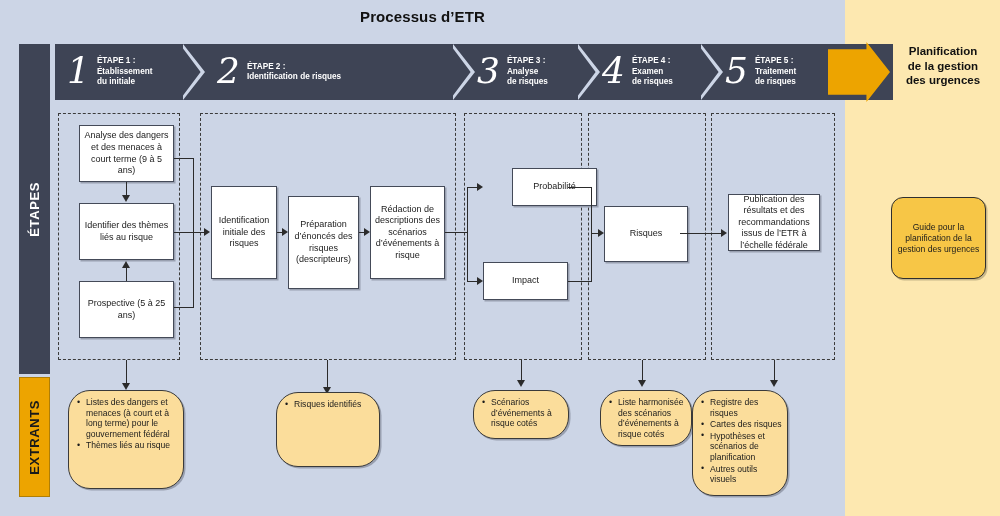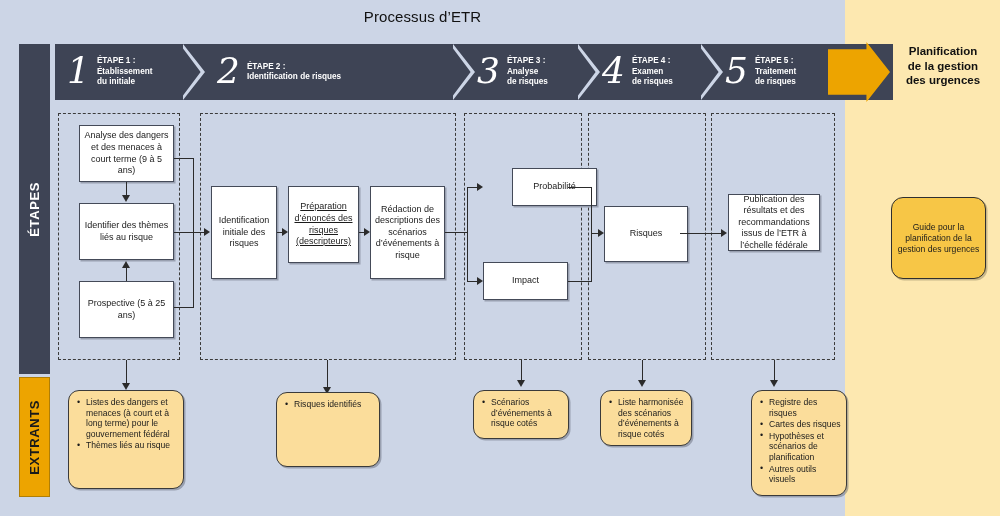--- a/index.html
+++ b/index.html
@@ -17,21 +17,21 @@
   }
   
   #right-panel{
     position:absolute;left:845px;top:0;width:155px;height:516px;
     background:#fde8b0;
   }
   
   #title{
     position:absolute;left:0;top:8px;width:845px;
     text-align:center;
-    font-size:15px;font-weight:normal;color:#111;
+    font-size:15px;font-weight:bold;color:#111;
     letter-spacing:.1px;
   }
   #right-title{
     position:absolute;left:888px;top:44px;width:110px;
     text-align:center;font-size:11.5px;font-weight:bold;color:#111;
     line-height:14.5px;
   }
   
   #bar-etapes{
     position:absolute;left:19px;top:44px;width:31px;height:330px;
@@ -103,21 +103,21 @@
     font-size:9px;line-height:11.6px;color:#1b1b1b;
     padding:2px 3px;
     box-shadow:1.5px 1.5px 0 rgba(90,95,110,.45);
   }
 
   
   .obox{
     position:absolute;
     background:#fbdd9b;
     border:1.3px solid #3a3a3a;
-    border-radius:11px;
+    border-radius:22px;
     box-sizing:border-box;
     padding:6px 5px 6px 4px;
     box-shadow:1.5px 1.5px 0 rgba(90,95,110,.45);
   }
   .obox ul{margin:0;padding:0 0 0 13px;list-style:none;}
   .obox li{
     font-size:8.6px;line-height:10.6px;color:#1b1b1b;
     position:relative;margin-bottom:1px;
   }
   .obox li:before{
@@ -236,21 +236,21 @@
   <div class="group" style="left:200px;top:113px;width:256px;height:247px;"></div>
   <div class="group" style="left:464px;top:113px;width:118px;height:247px;"></div>
   <div class="group" style="left:588px;top:113px;width:118px;height:247px;"></div>
   <div class="group" style="left:711px;top:113px;width:124px;height:247px;"></div>
 
   <div class="pbox" style="left:79px;top:125px;width:95px;height:57px;">Analyse des dangers et des menaces à court terme (9 à 5 ans)</div>
   <div class="pbox" style="left:79px;top:203px;width:95px;height:57px;">Identifier des thèmes liés au risque</div>
   <div class="pbox" style="left:79px;top:281px;width:95px;height:57px;">Prospective (5 à 25 ans)</div>
 
   <div class="pbox" style="left:211px;top:186px;width:66px;height:93px;">Identification initiale des risques</div>
-  <div class="pbox" style="left:288px;top:186px;width:71px;height:77px;text-decoration:underline;">Préparation d’énoncés des risques (descripteurs)</div>
+  <div class="pbox" style="left:288px;top:196px;width:71px;height:93px;">Préparation d’énoncés des risques (descripteurs)</div>
   <div class="pbox" style="left:370px;top:186px;width:75px;height:93px;">Rédaction de descriptions des scénarios d’événements à risque</div>
 
   <div class="pbox" style="left:512px;top:168px;width:85px;height:38px;">Probabilité</div>
   <div class="pbox" style="left:483px;top:262px;width:85px;height:38px;">Impact</div>
 
   <div class="pbox" style="left:604px;top:206px;width:84px;height:56px;">Risques</div>
 
   <div class="pbox" style="left:728px;top:194px;width:92px;height:57px;">Publication des résultats et des recommandations issus de l’ETR à l’échelle fédérale</div>
 
   <div class="ln lv" style="left:126px;top:182px;height:14px;"></div>
@@ -320,21 +320,21 @@
       <li>Scénarios d’événements à risque cotés</li>
     </ul>
   </div>
 
   <div class="obox" style="left:600px;top:390px;width:92px;height:56px;">
     <ul>
       <li>Liste harmonisée des scénarios d’événements à risque cotés</li>
     </ul>
   </div>
 
-  <div class="obox" style="left:751px;top:390px;width:96px;height:106px;">
+  <div class="obox" style="left:692px;top:390px;width:96px;height:106px;">
     <ul>
       <li>Registre des risques</li>
       <li>Cartes des risques</li>
       <li>Hypothèses et scénarios de planification</li>
       <li>Autres outils visuels</li>
     </ul>
   </div>
 
   <div id="guide-box">Guide pour la planification de la gestion des urgences</div>
 

